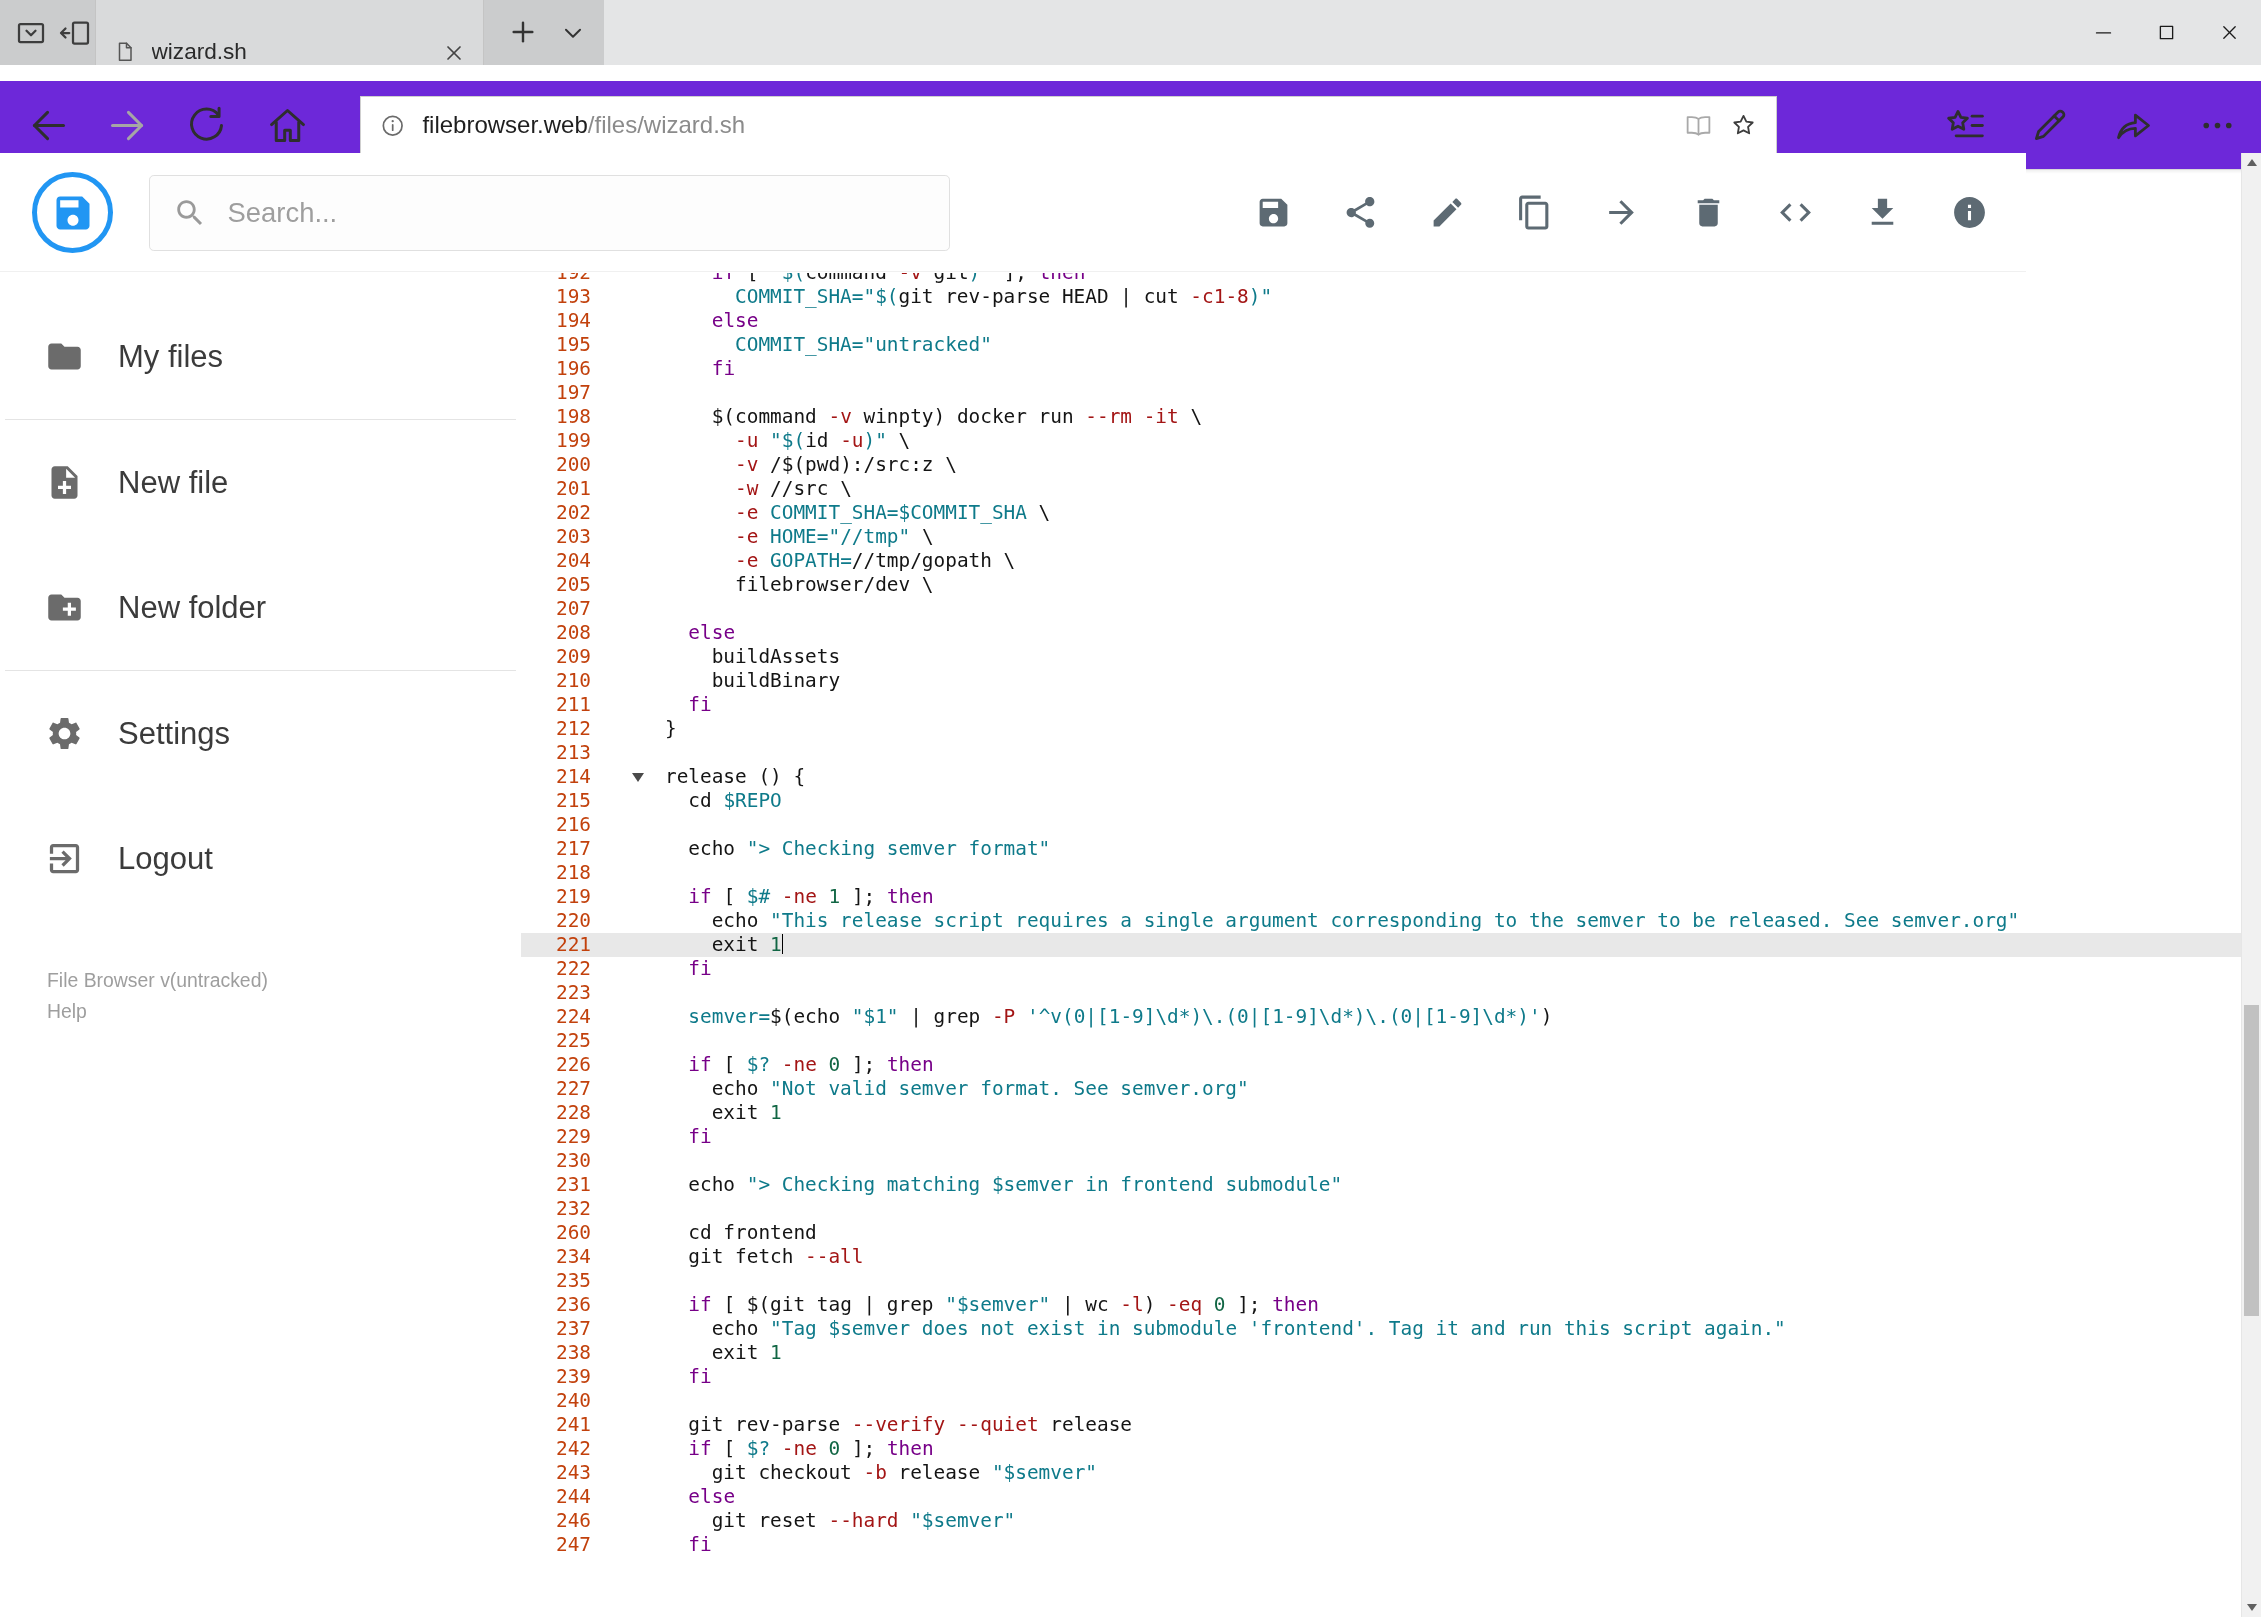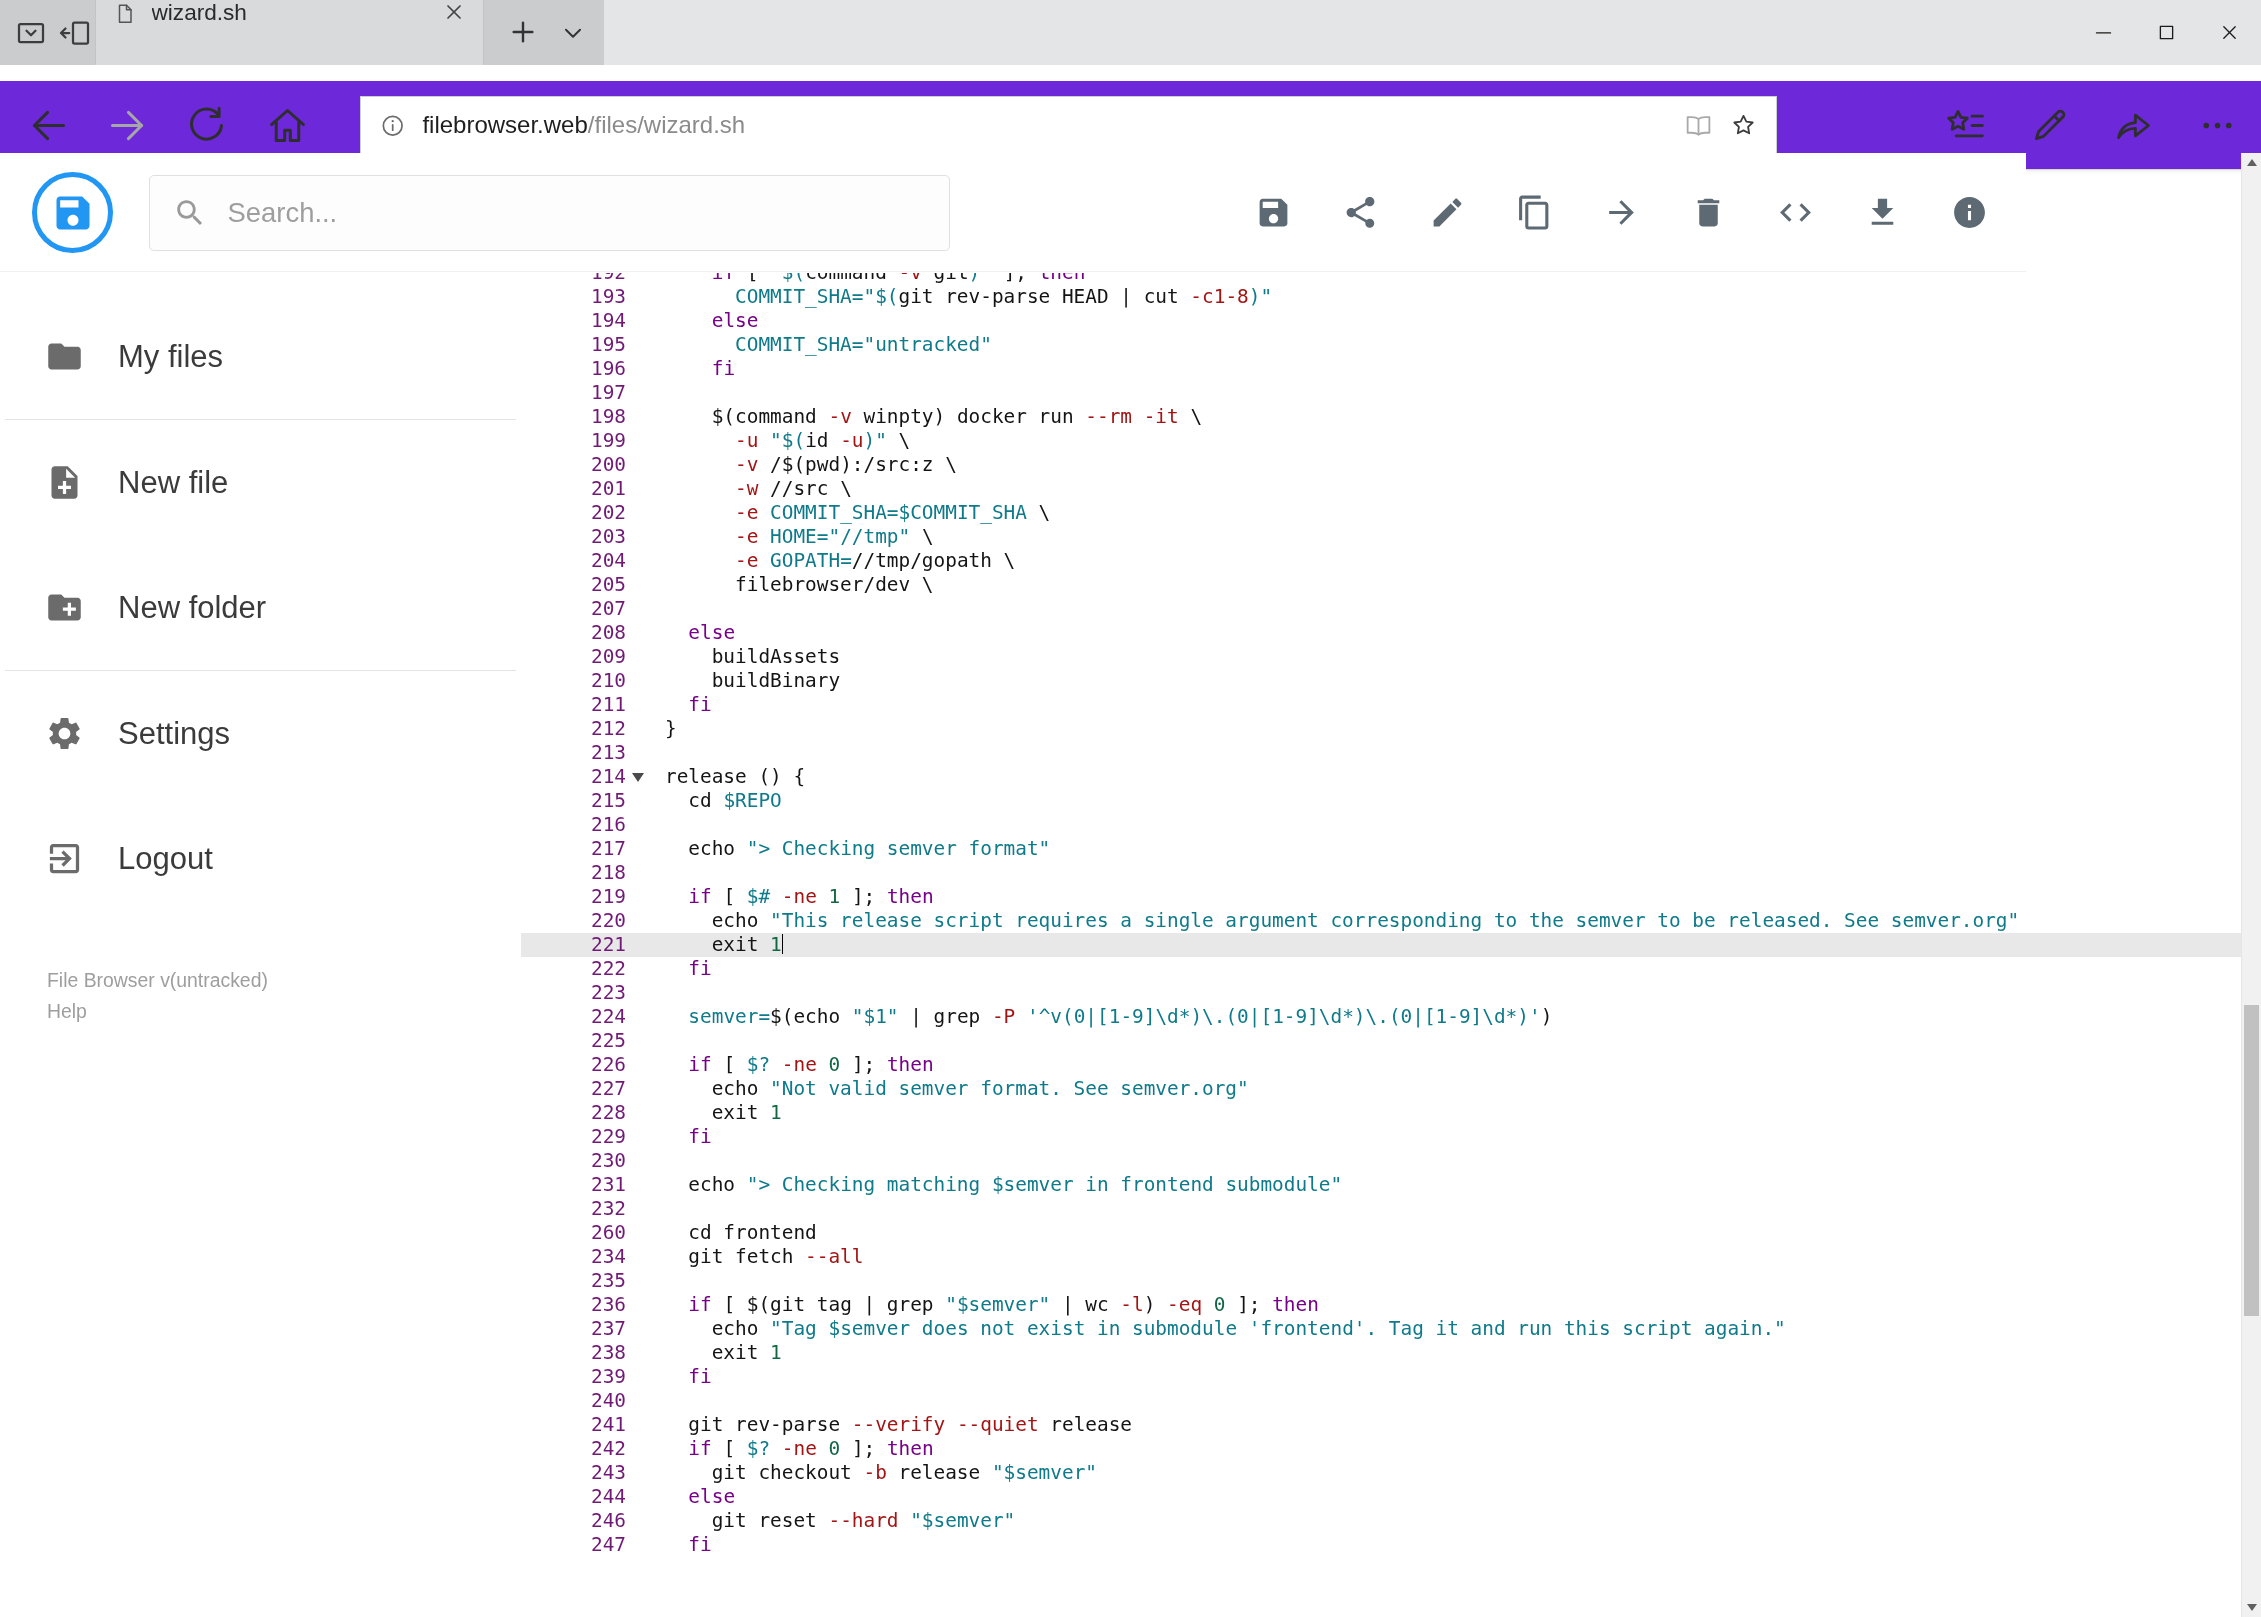--- a/index.html
+++ b/index.html
@@ -4,21 +4,21 @@
 <style>
   *{margin:0;padding:0;box-sizing:border-box}
   html,body{width:2261px;height:1617px}
   body{font-family:"Liberation Sans",sans-serif;background:#888}
   .window{position:relative;width:2261px;height:1617px;background:#fff;overflow:hidden;outline:0.8px solid #8a8a8a;outline-offset:-0.8px}
 
   
   .tabbar{position:absolute;left:0;top:0;right:0;height:65px;background:#cbcccd}
   .tabbar-light{position:absolute;left:604px;top:0;right:0;height:65px;background:#e4e5e6}
   .strip-btn{position:absolute;top:15.3px;width:36px;height:36px;color:#3d3d3d;cursor:pointer}
-  .tab{position:absolute;left:95px;top:0;width:389px;height:65px;background:#d9dadb;display:flex;align-items:flex-start;padding:0 18px;gap:14.5px;box-shadow:inset 0.8px 0 0 #bfbfbf,inset -0.8px 0 0 #bfbfbf;cursor:pointer}
+  .tab{position:absolute;left:95px;top:0;width:389px;height:65px;background:#d9dadb;display:flex;align-items:flex-end;padding:0 18px;gap:14.5px;box-shadow:inset 0.8px 0 0 #bfbfbf,inset -0.8px 0 0 #bfbfbf;cursor:pointer}
   .tab-doc{width:24px;height:27.4px;color:#555;flex:none}
   .tab-title{font-size:22.6px;color:#2a2a2a;flex:1;white-space:nowrap;overflow:hidden}
   .tab-close{width:24px;height:24px;color:#444;flex:none;cursor:pointer}
   .new-tab{position:absolute;left:507px;top:16px;width:32px;height:32px;color:#333;cursor:pointer}
   .tab-list{position:absolute;left:560px;top:20px;width:26px;height:26px;color:#333;cursor:pointer}
   .win-controls{position:absolute;right:0;top:0;height:65px;display:flex}
   .win-btn{width:63px;height:65px;display:flex;align-items:center;justify-content:center;color:#1b1b1b;cursor:pointer}
   .win-btn .g{width:21px;height:21px}
 
   
@@ -55,21 +55,21 @@
   .side-label{font-size:31px;color:#3b3b3b}
   .divider{border-top:0.8px solid #e4e4e4;margin:0 4.8px}
   .side-footer{margin:44px 0 0 47px;font-size:19.4px;color:#9e9e9e;line-height:31px}
   .side-help{margin-left:47px;font-size:19.4px;color:#9e9e9e;line-height:31px;cursor:pointer;width:48px}
 
   
   .editor{position:absolute;left:521px;top:273px;width:1720px;bottom:0;overflow:hidden;background:#fff}
   .cm{position:relative;top:-12px}
   .cm-row{display:flex;height:24px;position:relative}
   .cm-row.active{background:var(--active-line,#e8e8e8)}
-  .cm-gutter{flex:none;width:105px;text-align:right;font:19.4px/24px "DejaVu Sans Mono",monospace;color:#701a75}
+  .cm-gutter{flex:none;width:105px;text-align:center;font:19.4px/24px "DejaVu Sans Mono",monospace;color:#c2410c}
   .cm-code{flex:none;white-space:pre;padding-left:39px;font:19.4px/24px "DejaVu Sans Mono",monospace;color:#141414}
   .t-k{color:var(--keyword,#770088)}
   .t-s{color:var(--string,#0e7a8a)}
   .t-v{color:var(--variable,#0e7a8a)}
   .t-a{color:var(--flag,#a31515)}
   .t-n{color:var(--number,#116644)}
   .fold{position:absolute;left:111px;top:8px;width:0;height:0;border:6.5px solid transparent;border-top:9.7px solid #4a4a4a;cursor:pointer}
   .cursor{display:inline-block;width:1.6px;height:20px;background:#000;vertical-align:-3.2px}
 
   

